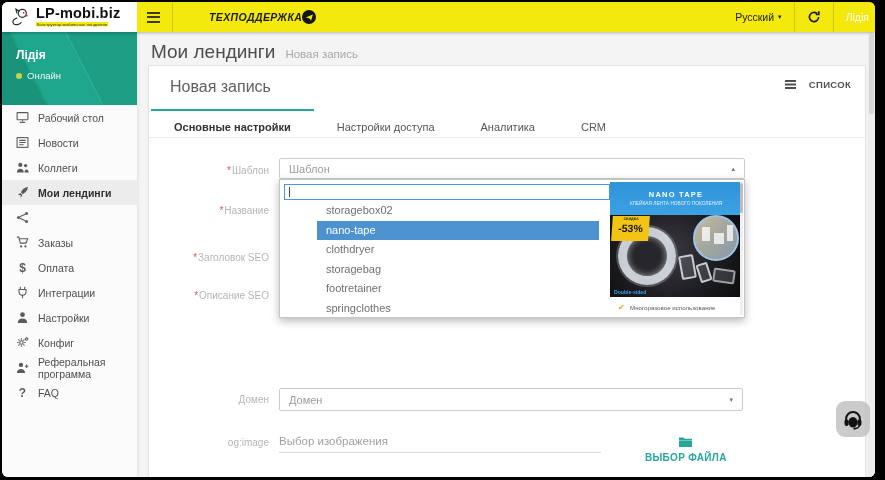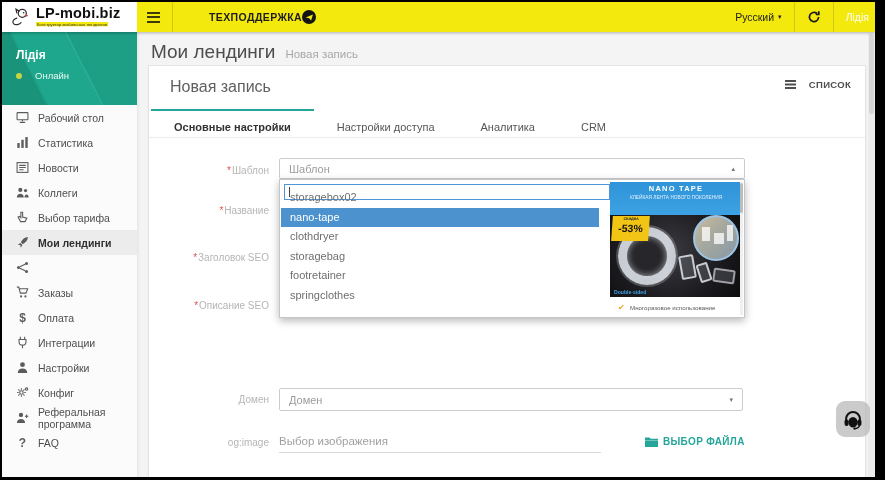--- a/index.html
+++ b/index.html
@@ -1,47 +1,47 @@
 <!DOCTYPE html>
 <html><head>
 <meta charset="utf-8">
 <style>
   * { margin:0; padding:0; box-sizing:border-box; }
   body { font-family:"Liberation Sans", sans-serif; background:#222; }
   .frame { position:relative; width:885px; height:480px; background:#000; overflow:hidden; }
-  .screen { position:absolute; left:2px; top:2px; right:10px; bottom:3px; background:#fde047; overflow:hidden; }
+  .screen { position:absolute; left:2px; top:2px; right:10px; bottom:3px; background:#fde047; overflow:hidden;border-radius:6px; }
 
   
   .topbar { position:absolute; left:0; top:0; right:0; height:30px; background:#f4e90d; display:flex; z-index:10; box-shadow:0 1px 3px rgba(0,0,0,.28); }
   .brand { width:135px; background:#fff; display:flex; align-items:center; gap:5px; padding-left:7px; flex:none; cursor:pointer; }
   .brand svg { width:22px; height:22px; flex:none; }
   .brand-text { display:flex; flex-direction:column; line-height:1; }
   .brand-title { font-size:14.5px; font-weight:bold; color:#101010; letter-spacing:.2px; }
   .brand-subtitle { font-size:6px; transform:scale(.72); transform-origin:left top; background:#f4e90d; color:#333; padding:0 1px; margin-top:1px; white-space:nowrap; }
   .tb-rest { flex:1; display:flex; align-items:center; }
   .burger { margin:0 0 0 10px; width:13px; display:flex; flex-direction:column; gap:2.5px; cursor:pointer; }
   .burger i { height:2px; background:#3c3a05; display:block; }
   .tb-div { width:1px; align-self:stretch; background:rgba(0,0,0,.14); margin:0 12px; }
-  .support { display:flex; align-items:center; gap:0; margin-left:24px; cursor:pointer; }
+  .support { display:flex; align-items:center; gap:0; margin-left:24px; cursor:pointer;font-style:italic; }
   .support-label { font-size:10.5px; font-weight:bold; color:#1d1d1d; letter-spacing:.4px; }
   .tg { width:14px; height:14px; border-radius:50%; background:#141414; display:flex; align-items:center; justify-content:center; }
   .tg svg { width:9px; height:9px; }
   .tb-spacer { flex:1; }
   .lang { display:flex; align-items:center; gap:4px; font-size:10.5px; font-weight:normal; color:#1d1d1d; cursor:pointer; }
   .lang .caret { font-size:7px; color:#1d1d1d; }
   .refresh { width:14px; height:14px; cursor:pointer; }
   .tb-user { color:#fff; font-size:10.5px; margin-right:6px; cursor:pointer; white-space:nowrap; }
 
   
   .sidebar { position:absolute; left:0; top:30px; width:135px; bottom:0; background:#fbfbfb; box-shadow:1px 0 3px rgba(0,0,0,.08); z-index:5; }
   .user-panel { height:73px; background:#1ea78c;
     background-image:linear-gradient(63deg, rgba(0,0,0,.12) 0 26%, rgba(0,0,0,.04) 26% 27%, rgba(255,255,255,0) 27% 58%, rgba(255,255,255,.06) 58% 59%, rgba(0,0,0,.05) 59%);
     padding:16px 0 0 14px; }
   .user-name { color:#fff; font-size:12px; font-weight:bold; margin-bottom:8px; }
-  .user-status { display:flex; align-items:center; gap:13px; font-size:9.5px; color:#eafaf2; }
+  .user-status { display:flex; align-items:center; gap:5px; font-size:9.5px; color:#eafaf2; }
   .status-dot { width:6px; height:6px; border-radius:50%; background:#c3d543; }
   .menu-label { font-size:9px; color:#9d9d9d; padding:10px 0 3px 14px; }
   .menu-item { height:25px; display:flex; align-items:center; gap:9px; padding-left:14px; font-size:10.5px; color:#4e4e4e; cursor:pointer; }
   .menu-item.active { background:#ececec; color:#2f2f2f; font-weight:bold; }
   .mi-icon { width:13px; height:13px; color:#5b5b5b; flex:none; display:flex; }
   .mi-icon svg { width:100%; height:100%; }
   .mi-icon svg path, .mi-icon svg circle, .mi-icon svg rect { stroke-width:1; }
 
   
   .main { position:absolute; left:135px; top:30px; right:0; bottom:0; background:#f4f4f4; }
@@ -61,29 +61,29 @@
   .f-label { position:absolute; left:0; width:120px; text-align:right; font-size:10px; color:#b5b5b5; line-height:10px; }
   .req { color:#e05252; font-style:normal; margin-right:1px; }
 
   .sel { position:absolute; border:1px solid #ccc; border-radius:2px; background:#fff; display:flex; align-items:center; padding:0 9px; font-size:11px; color:#9c9c9c; cursor:pointer; }
   .sel .caret { margin-left:auto; font-size:7px; color:#777; }
 
   
   .dd-panel { position:absolute; left:130px; top:113px; width:466px; height:139px; background:#fff; border:1px solid #c6c6c6; box-shadow:0 3px 8px rgba(0,0,0,.28); z-index:20; }
   .dd-search { position:absolute; left:4px; top:4px; width:326px; height:16px; border:1.5px solid #4e96d8; background:#fff; font-family:"Liberation Sans",sans-serif; font-size:10px; padding:0 4px; outline:none; color:#333; }
   .dd-caret-bar { position:absolute; left:9px; top:7px; width:1px; height:10px; background:#444; }
-  .dd-options { position:absolute; left:1px; top:8px; width:318px; bottom:1px; overflow:hidden; }
+  .dd-options { position:absolute; left:1px; top:21px; width:318px; bottom:1px; overflow:hidden;padding-left:36px; }
   .opt { height:19.5px; line-height:19.5px; padding-left:9px; font-size:11px; color:#6f6f6f; cursor:pointer; white-space:nowrap; }
   .opt.sel-opt { background:#4b92cf; color:#fff; }
   .dd-scroll { position:absolute; right:1px; top:2px; width:3.5px; bottom:2px; background:#f0f0f0; }
   .dd-thumb { position:absolute; left:0; top:1px; width:3.5px; height:30px; background:#bdbdbd; border-radius:2px; cursor:pointer; }
 
   
   .pv { position:absolute; left:330px; top:2px; width:132px; height:135px; overflow:hidden; }
-  .pv-head { height:33px; background:linear-gradient(180deg,#2f93d8,#3da2e3); text-align:center; padding-top:2px; }
+  .pv-head { height:33px; background:linear-gradient(180deg,#2f93d8,#3da2e3); text-align:center; padding-top:8px; }
   .pv-title { font-size:7.5px; font-weight:bold; color:#fff; letter-spacing:1.2px; }
   .pv-sub { font-size:6px; transform:scale(.8); transform-origin:center top; color:#dff0fe; margin-top:2px; white-space:nowrap; }
   .pv-body { position:relative; height:82px; background:radial-gradient(circle at 45% 45%, #3a3a40 0%, #1b1b1f 60%, #0c0c0e 100%); overflow:hidden; }
   .tape-roll { position:absolute; left:8px; top:12px; width:58px; height:58px; border-radius:50%; border:9px solid rgba(235,242,248,.82); box-shadow:0 0 0 2px rgba(255,255,255,.22), inset 0 0 6px rgba(255,255,255,.5); background:radial-gradient(circle,#26262b 45%, rgba(150,160,170,.25)); }
   .tape-strip { position:absolute; border:2px solid rgba(245,248,252,.75); background:rgba(190,200,210,.18); border-radius:2px; }
   .strip1 { left:70px; top:40px; width:15px; height:24px; transform:rotate(-10deg); }
   .strip2 { left:88px; top:48px; width:12px; height:19px; transform:rotate(-18deg); }
   .strip3 { left:103px; top:54px; width:22px; height:14px; transform:rotate(8deg); border-color:rgba(245,248,252,.55); }
   .badge { position:absolute; left:2px; top:1px; width:37px; height:25px; background:#f2c414; transform:skewX(-4deg); text-align:center; padding-top:2px; }
   .badge-label { font-size:6px; transform:scale(.62); transform-origin:center top; color:#222; font-weight:bold; line-height:5px; }
@@ -91,21 +91,21 @@
   .pv-inset { position:absolute; right:3px; top:0; width:46px; height:46px; border-radius:50%; border:2px solid #9cc4e4; background:linear-gradient(135deg,#c9baa0 0%,#a5a89e 45%,#8798a8 100%); overflow:hidden; }
   .pv-inset i { position:absolute; display:block; background:rgba(255,255,255,.75); }
   .pv-watermark { position:absolute; left:4px; bottom:2px; font-size:6px; transform:scale(.85); transform-origin:left bottom; font-weight:bold; color:#3fa2e6; }
   .pv-foot { height:20px; background:#fff; display:flex; align-items:center; gap:5px; padding-left:8px; }
   .pv-check { color:#f0a31f; font-size:8px; }
   .pv-feature { font-size:6.5px; color:#5a5a5a; transform:scale(.95); transform-origin:left center; white-space:nowrap; }
 
   
   .uinput { position:absolute; left:130px; top:363px; width:322px; height:24px; border:none; border-bottom:1px solid #dadada; background:transparent; font-family:"Liberation Sans",sans-serif; font-size:11.5px; color:#555; outline:none; }
   .uinput::placeholder { color:#a0a0a0; }
-  .file-btn { position:absolute; left:496px; top:370px; display:flex; align-items:center; gap:5px; color:#26a69a; font-size:10px; font-weight:bold; letter-spacing:.3px; cursor:pointer; }
+  .file-btn { position:absolute; left:496px; top:370px; display:flex; align-items:center; gap:5px; color:#26a69a; font-size:10px; font-weight:bold; letter-spacing:.3px; cursor:pointer;flex-direction:column; }
   .file-btn svg { width:13px; height:11px; }
 
   
   .scroll-track { position:absolute; right:0; top:0; width:7px; bottom:0; background:#ededed; }
   .scroll-thumb { position:absolute; right:1px; top:2px; width:5px; height:80px; background:#d6d6d6; border-radius:3px; cursor:pointer; }
   .support-widget { position:absolute; right:5px; bottom:40px; width:34px; height:36px; border-radius:9px; background:rgba(185,185,185,.75); display:flex; align-items:center; justify-content:center; cursor:pointer; z-index:30; }
   .support-widget svg { width:22px; height:22px; }
 </style>
 </head>
 <body>
@@ -174,54 +174,36 @@
             <span class="mi-icon">
               <svg viewBox="0 0 12 12" fill="none" stroke="currentColor">
                 <rect x="1" y="1.5" width="10" height="6.5" rx=".5"></rect>
                 <path d="M6 8v1.5M3.5 10.5h5"></path>
               </svg>
             </span>
             <span class="mi-label">Рабочий стол</span>
           </div>
           <div class="menu-item">
             <span class="mi-icon">
-              <svg viewBox="0 0 12 12" fill="currentColor">
-                <rect x="1.2" y="6.5" width="2.2" height="4.5"></rect>
-                <rect x="4.9" y="3.5" width="2.2" height="7.5"></rect>
-                <rect x="8.6" y="1" width="2.2" height="10"></rect>
-              </svg>
-            </span>
-            <span class="mi-label">Статистика</span>
-          </div>
-          <div class="menu-item">
-            <span class="mi-icon">
               <svg viewBox="0 0 12 12" fill="none" stroke="currentColor">
                 <rect x="1" y="1.5" width="10" height="9"></rect>
                 <path d="M3 4h6M3 6h6M3 8h4"></path>
               </svg>
             </span>
             <span class="mi-label">Новости</span>
           </div>
           <div class="menu-item">
             <span class="mi-icon">
               <svg viewBox="0 0 12 12" fill="currentColor">
                 <circle cx="4" cy="3.6" r="1.9"></circle>
                 <circle cx="8.8" cy="4.2" r="1.5"></circle>
                 <path d="M.8 10.6c0-2.2 1.4-3.4 3.2-3.4s3.2 1.2 3.2 3.4zM7.8 10.6c0-1.8.9-2.8 2-2.8 1 0 1.9.9 1.9 2.8z"></path>
               </svg>
             </span>
             <span class="mi-label">Коллеги</span>
-          </div>
-          <div class="menu-item">
-            <span class="mi-icon">
-              <svg viewBox="0 0 12 12" fill="none" stroke="currentColor">
-                <path d="M4.5 1.2v5L3.2 4.9l-1.3.6 2.3 4.3h4.2l1.6-3.2-3.9-1V1.2z"></path>
-              </svg>
-            </span>
-            <span class="mi-label">Выбор тарифа</span>
           </div>
           <div class="menu-item active">
             <span class="mi-icon">
               <svg viewBox="0 0 12 12" fill="currentColor">
                 <path d="M11 1C8.2 1.2 5.7 3 4.5 5.8l1.7 1.7C9 6.3 10.8 3.8 11 1zM4 6.5L1.6 8l2.4.4.4 2.4 1.5-2.4z"></path>
               </svg>
             </span>
             <span class="mi-label">Мои лендинги</span>
           </div>
           <div class="menu-item">
@@ -319,21 +301,21 @@
         <div class="tab-strip">
             <div class="tab active">Основные настройки</div>
             <div class="tab">Настройки доступа</div>
             <div class="tab">Аналитика</div>
             <div class="tab">CRM</div>
           </div>
 
         <div class="f-label" style="top:100px"><i class="req">*</i><span>Шаблон</span></div>
         <div class="f-label" style="top:140px"><i class="req">*</i><span>Название</span></div>
         <div class="f-label" style="top:187px"><i class="req">*</i><span>Заголовок SEO</span></div>
-        <div class="f-label" style="top:235px"><i class="req">*</i><span>Описание SEO</span></div>
+        <div class="f-label" style="top:225px"><i class="req">*</i><span>Описание SEO</span></div>
         <div class="f-label" style="top:329px"><span>Домен</span></div>
         <div class="f-label" style="top:372px"><span>og:image</span></div>
 
         <div class="sel" style="left:130px; top:92px; width:466px; height:21px;">
           <span>Шаблон</span>
           <span class="caret">▴</span>
         </div>
 
         <div class="dd-panel">
           <input class="dd-search" value="" style="">

